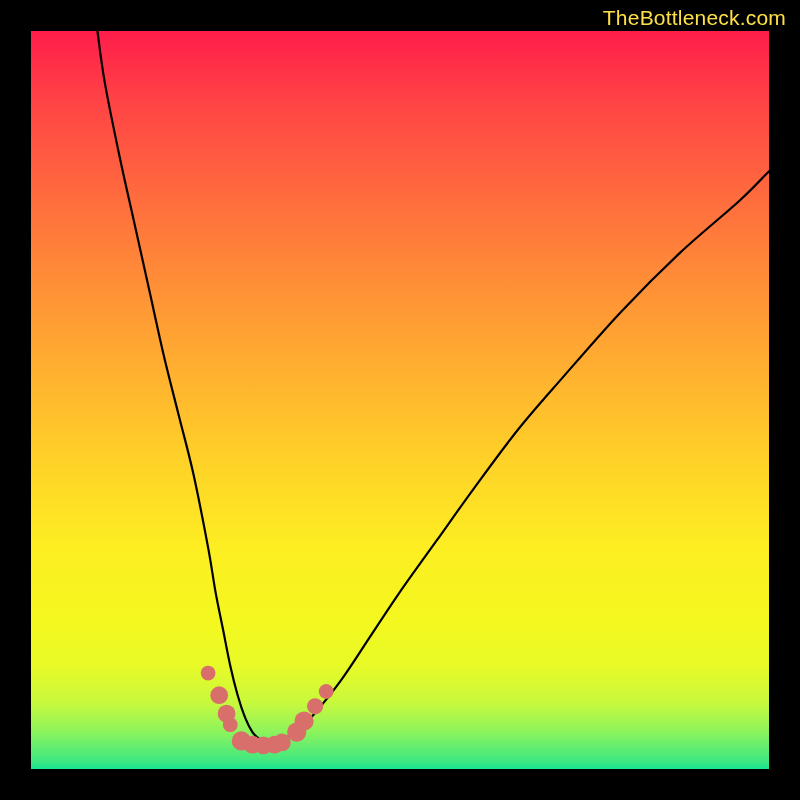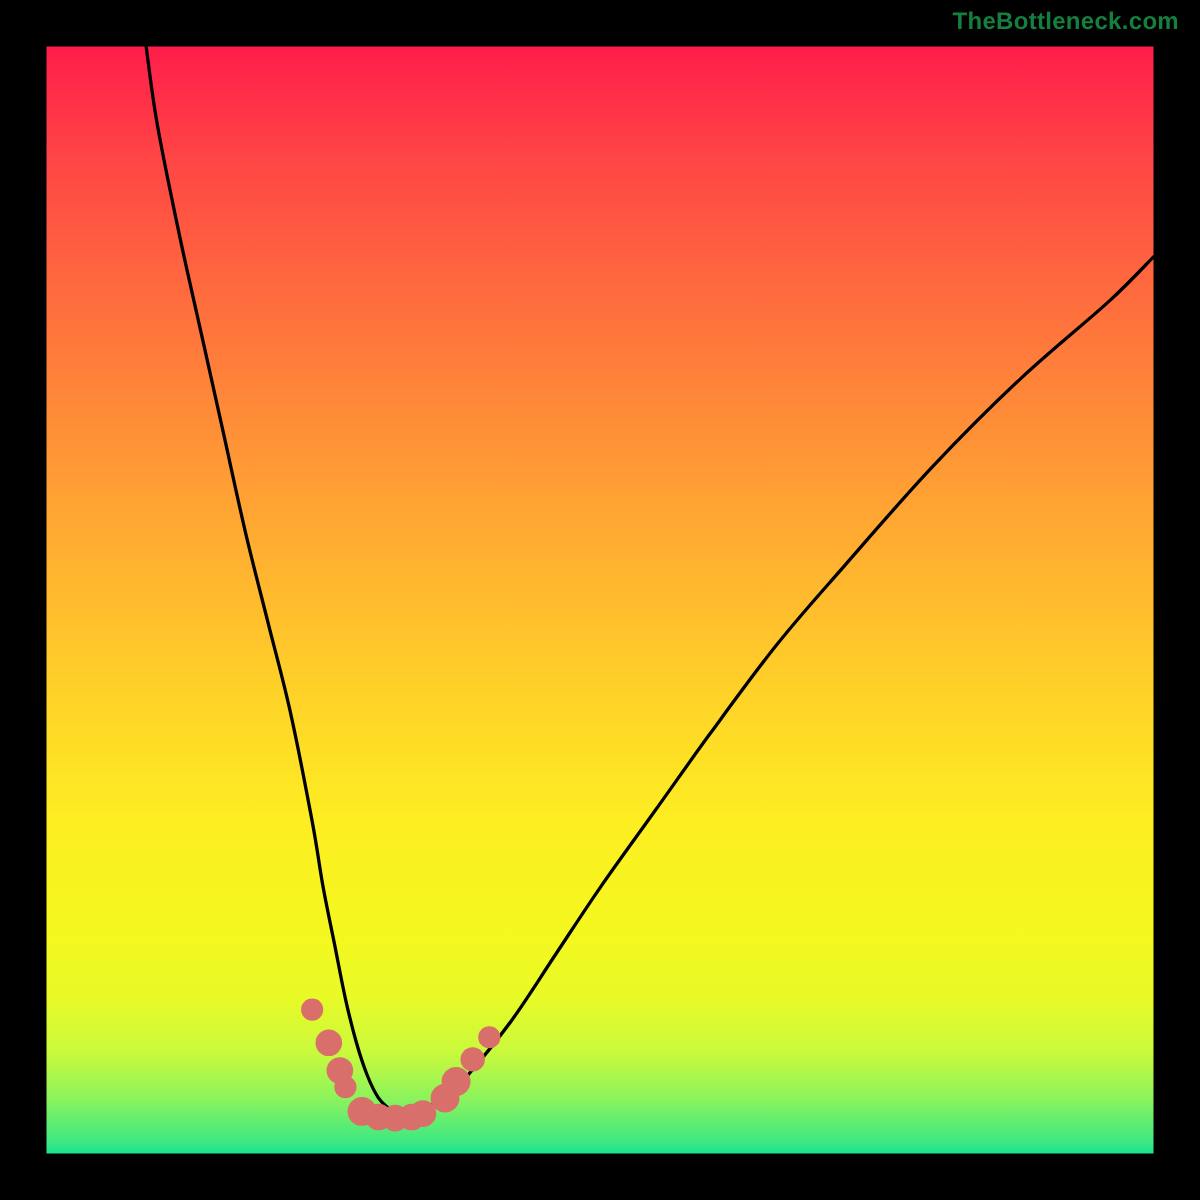--- a/index.html
+++ b/index.html
@@ -39,24 +39,24 @@
       #c8f93d 91%,
       #8cf35c 95%,
       #3de883 99%,
       #17e58f 100%
     );
   }
   .watermark {
     position: absolute;
     top: 6px;
     right: 14px;
-    color: #15803d;
-    font-size: 16px;
+    color: #fde047;
+    font-size: 21px;
     letter-spacing: 0.2px;
-    font-weight: 700;
+    font-weight: 400;
     user-select: none;
   }
   svg.curve {
     position: absolute;
     left: 0;
     top: 0;
     width: 738px;
     height: 738px;
     overflow: visible;
   }

